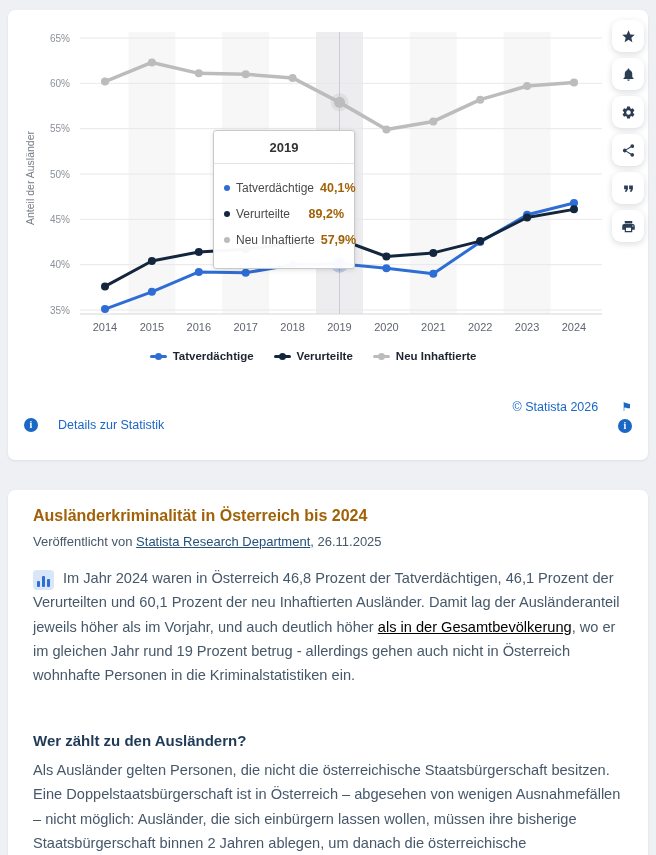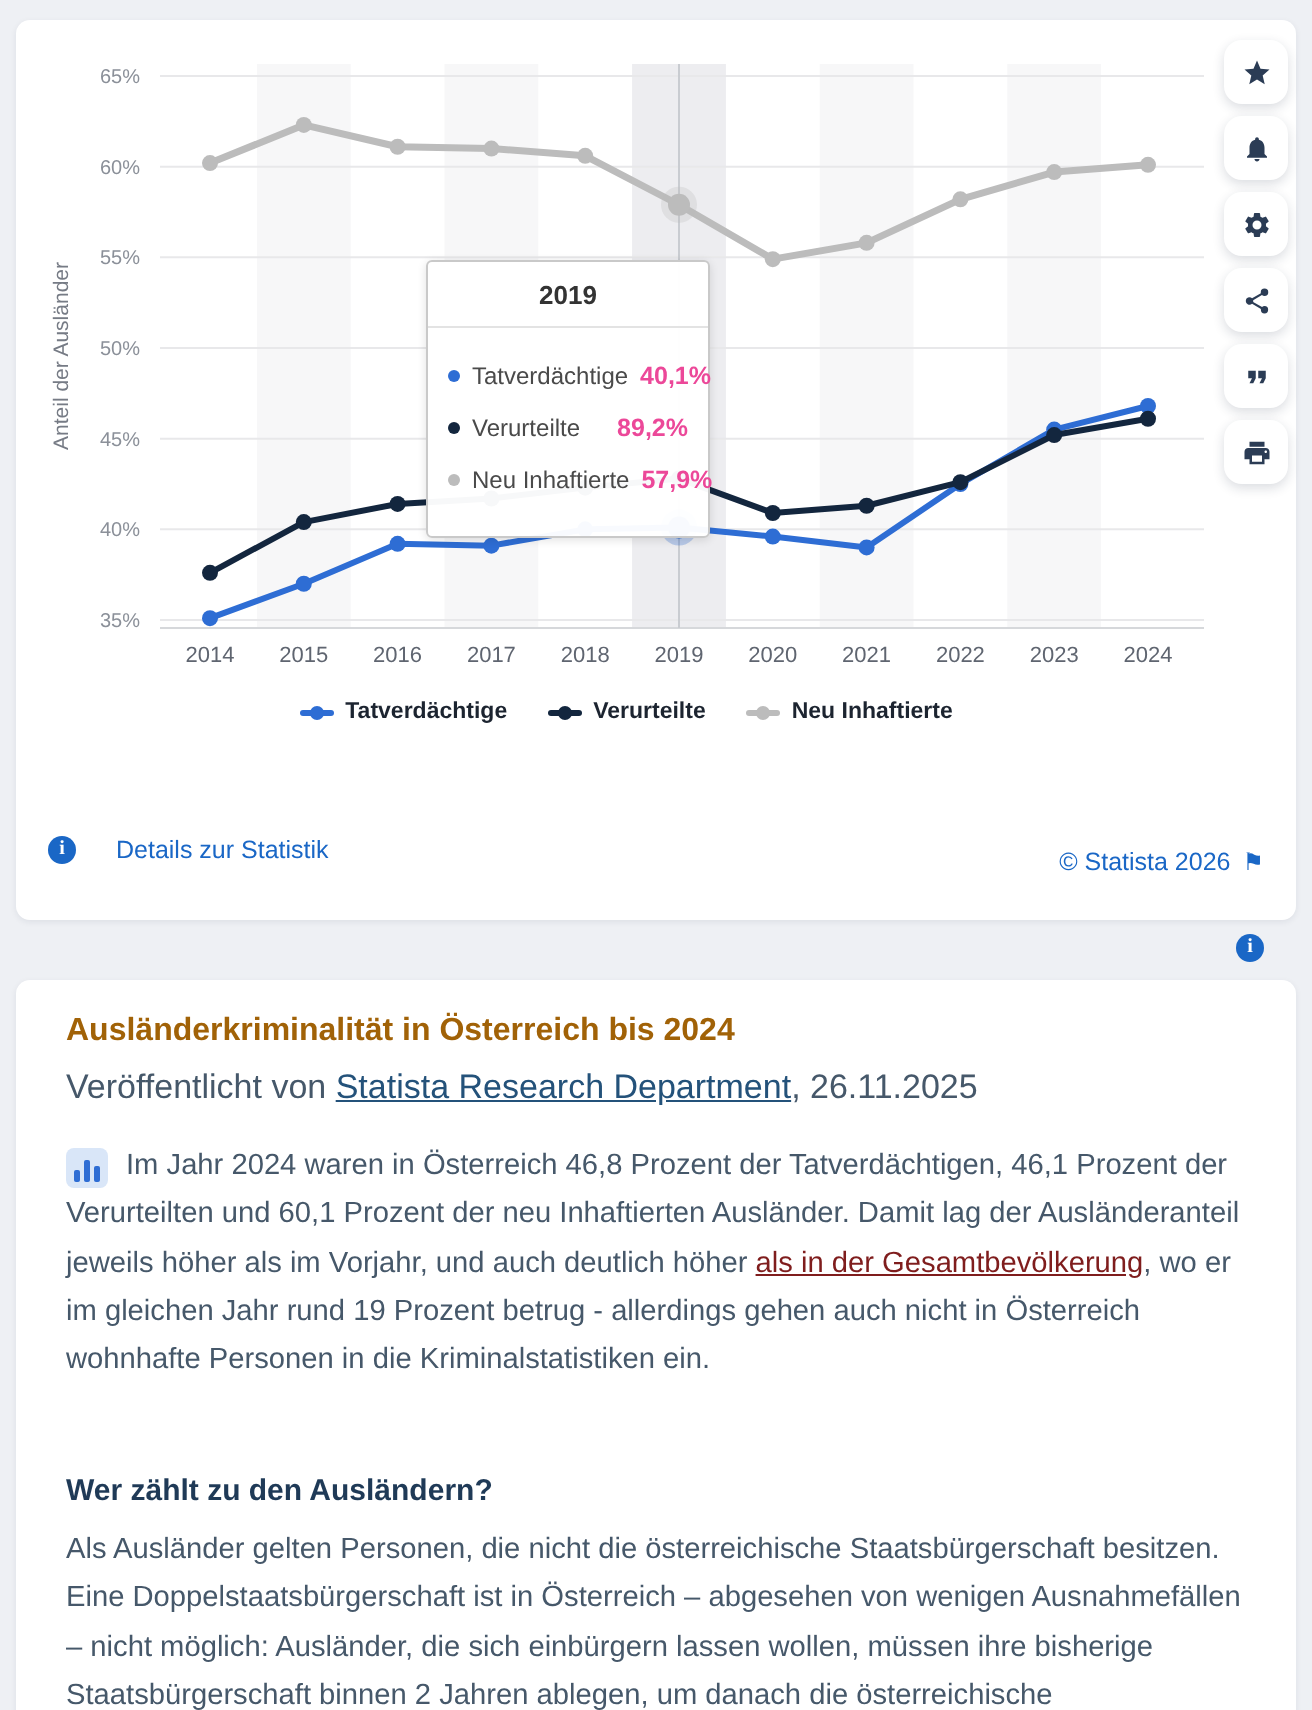--- a/index.html
+++ b/index.html
@@ -26,21 +26,21 @@
     border-radius: 3px; box-shadow: 0 1px 5px rgba(0,0,0,.12); z-index: 3;
   }
   .tt-title {
     text-align: center; font-size: 13px; font-weight: 700; color: #333;
     padding: 9px 0 8px; border-bottom: 1px solid #e3e3e3;
   }
   .tt-rows { padding: 5px 10px 9px; }
   .tt-row { display: flex; align-items: center; gap: 6px; margin: 12px 0; white-space: nowrap; }
   .tt-dot { width: 6px; height: 6px; border-radius: 50%; flex: 0 0 auto; }
   .tt-label { flex: 1; font-size: 12px; color: #4a4a4a; }
-  .tt-val { font-size: 12.5px; font-weight: 700; color: #ec4899; }
+  .tt-val { font-size: 12.5px; font-weight: 700; color: #a16207; }
 
   
   .legend {
     position: absolute; left: 0; top: 340px; width: 610px;
     display: flex; justify-content: center; gap: 20px; z-index: 2;
   }
   .legend-item { display: flex; align-items: center; gap: 6px; cursor: pointer; }
   .legend-label { font-size: 11.5px; font-weight: 700; color: #1c2430; }
   .lm { position: relative; width: 17px; height: 9px; flex: 0 0 auto; }
   .lm-line { position: absolute; left: 0; top: 3px; width: 17px; height: 3px; border-radius: 2px; }
@@ -49,21 +49,21 @@
   
   .chart-footer-left {
     position: absolute; left: 16px; top: 408px;
     display: flex; align-items: center; gap: 20px;
     color: #1a67c6; font-size: 12.5px; text-decoration: none; cursor: pointer;
   }
   .chart-footer-right {
     position: absolute; right: 16px; top: 385px; text-align: right;
     color: #1a67c6; font-size: 12.5px; line-height: 24px;
   }
-  .cf-row { display: flex; align-items: center; justify-content: flex-end; gap: 6px; cursor: pointer; margin-top: 24px; }
+  .cf-row { display: flex; align-items: center; justify-content: flex-end; gap: 23px; cursor: pointer; }
   .info-badge {
     display: inline-block; width: 14px; height: 14px; border-radius: 50%;
     background: #1a67c6; color: #fff; font-size: 10px; font-weight: 700;
     line-height: 14px; text-align: center; font-family: "Liberation Serif", serif;
   }
   .info-badge::after { content: "i"; }
   .flag-glyph::after { content: "⚑"; }
   .flag-glyph { color: #1a67c6; font-size: 12px; }
 
   
@@ -71,24 +71,24 @@
   .rail-btn {
     width: 32px; height: 32px; margin-bottom: 6px; border: none; cursor: pointer;
     background: #ffffff; border-radius: 9px;
     box-shadow: 0 2px 6px rgba(25,40,65,.16);
     display: flex; align-items: center; justify-content: center;
   }
   .rail-btn svg { width: 15px; height: 15px; fill: #2b3c55; }
 
   
   .article-title { font-size: 16px; font-weight: 700; color: #a16207; margin-bottom: 9px; }
-  .byline { font-size: 17px; color: #46586a; margin-bottom: 17px; }
+  .byline { font-size: 13px; color: #46586a; margin-bottom: 17px; }
   .byline a { color: #24527a; text-decoration: underline; cursor: pointer; }
   .article p { font-size: 14.6px; line-height: 1.67; color: #46586a; }
-  .article p a { color: #7f1d1d; text-decoration: underline; cursor: pointer; }
+  .article p a { color: #000000; text-decoration: underline; cursor: pointer; }
   .section-heading { font-size: 15px; font-weight: 700; color: #1f3a57; margin: 44px 0 9px; }
   .chart-mini-icon {
     display: inline-flex; align-items: flex-end; justify-content: center;
     width: 21px; height: 20px; border-radius: 4px; background: #d9e6f8;
     vertical-align: -4px; margin-right: 9px; gap: 2px; padding-bottom: 3px;
   }
   .chart-mini-icon i { display: block; width: 3px; background: #2e6dd4; border-radius: 1px; }
   .chart-mini-icon .b1 { height: 6px; } .chart-mini-icon .b2 { height: 11px; } .chart-mini-icon .b3 { height: 8px; }
 </style>
 </head>

